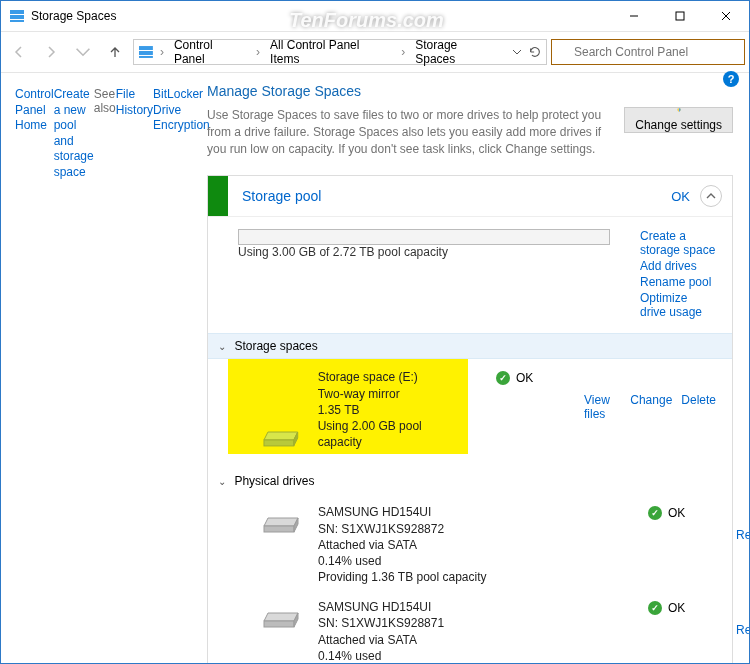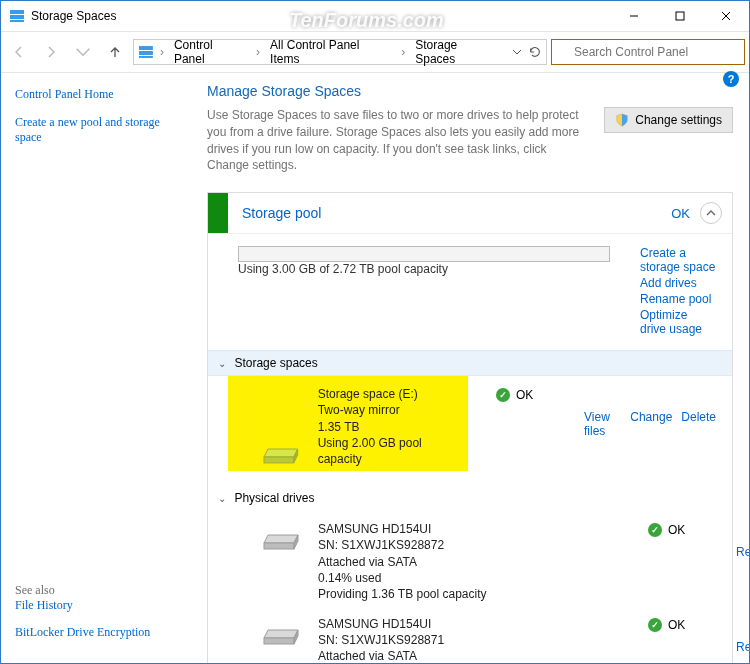--- a/index.html
+++ b/index.html
@@ -17,28 +17,28 @@
   .navbtn.disabled{color:#bbb;}
   .navbtn svg{width:16px;height:16px;}
   .addr{flex:1;height:24px;border:1px solid #ccc;display:flex;align-items:center;padding-left:4px;gap:4px;}
   .addr .crumb{color:#000;padding:0 4px;}
   .addr .sep{color:#888;padding:0 2px;}
   .addr-tools{display:flex;align-items:center;padding-right:4px;gap:6px;color:#555;}
   .search{width:172px;height:24px;border:1px solid #a16207;display:flex;align-items:center;padding-left:20px;color:#888;}
   .search input{border:none;outline:none;font-size:12px;width:100%;color:#888;}
   
   .body{flex:1;display:flex;overflow:hidden;}
-  .side{width:190px;border-right:0px solid #e5e5e5;padding:14px 12px 10px 14px;display:flex;flex-direction:column;box-sizing:border-box;font-family:Liberation Serif, serif;}
+  .side{width:190px;border-right:0px solid #e5e5e5;padding:14px 12px 10px 14px;display:flex;flex-direction:row;box-sizing:border-box;}
   .side a{color:#0066cc;text-decoration:none;display:block;margin-bottom:12px;line-height:1.3;}
   .side .lbl{color:#6d6d6d;}
   .main{flex:1;padding:10px 16px 10px 16px;overflow:auto;box-sizing:border-box;}
   h1{font-size:14px;color:#1369b5;font-weight:normal;margin:0 0 8px 0;}
   .descrow{display:flex;align-items:flex-start;gap:14px;}
   .desc{flex:1;font-size:12px;line-height:1.4;color:#737373;}
-  .chg{height:24px;padding:0 10px;display:flex;align-items:center;gap:6px;background:#e8e8e8;border:1px solid #ccc;font-size:12px;}
+  .chg{height:24px;padding:0 10px;display:flex;align-items:center;gap:6px;background:#e8e8e8;border:1px solid #ccc;font-size:12px;flex-direction:column;}
   
   .help{position:absolute;top:70px;right:10px;width:16px;height:16px;border-radius:50%;background:#0078d7;color:#fff;display:flex;align-items:center;justify-content:center;font-size:11px;font-weight:bold;}
   
   .panel{border:1px solid #ddd;margin-top:18px;}
   .panel-hd{height:40px;display:flex;align-items:center;padding-right:10px;border-bottom:1px solid #eee;}
   .panel-hd .bar{width:20px;align-self:stretch;background:#0f8a0f;}
   .panel-hd .ttl{color:#0066cc;font-size:14px;margin-left:14px;flex:1;}
   .panel-hd .ok{color:#0066cc;font-size:13px;margin-right:10px;}
   .collapse{width:20px;height:20px;border:1px solid #ccc;border-radius:50%;display:flex;align-items:center;justify-content:center;color:#666;}
   .panel-body{padding:12px 16px 14px 30px;}

